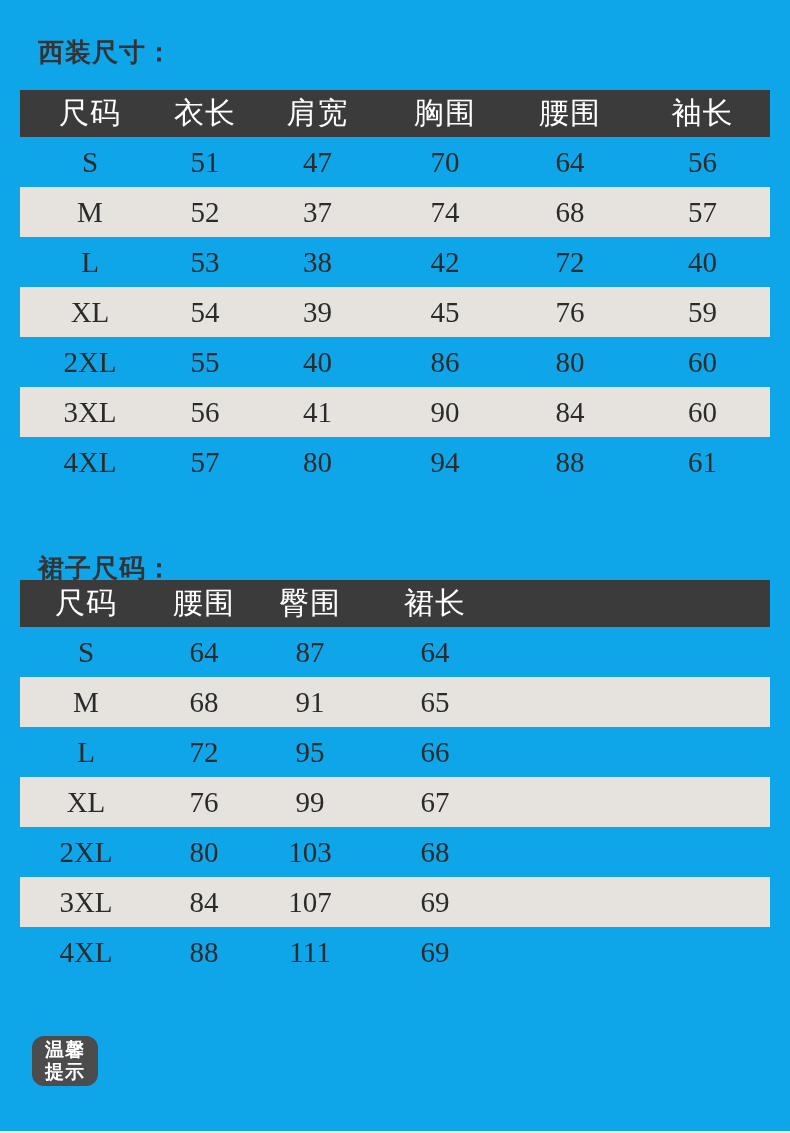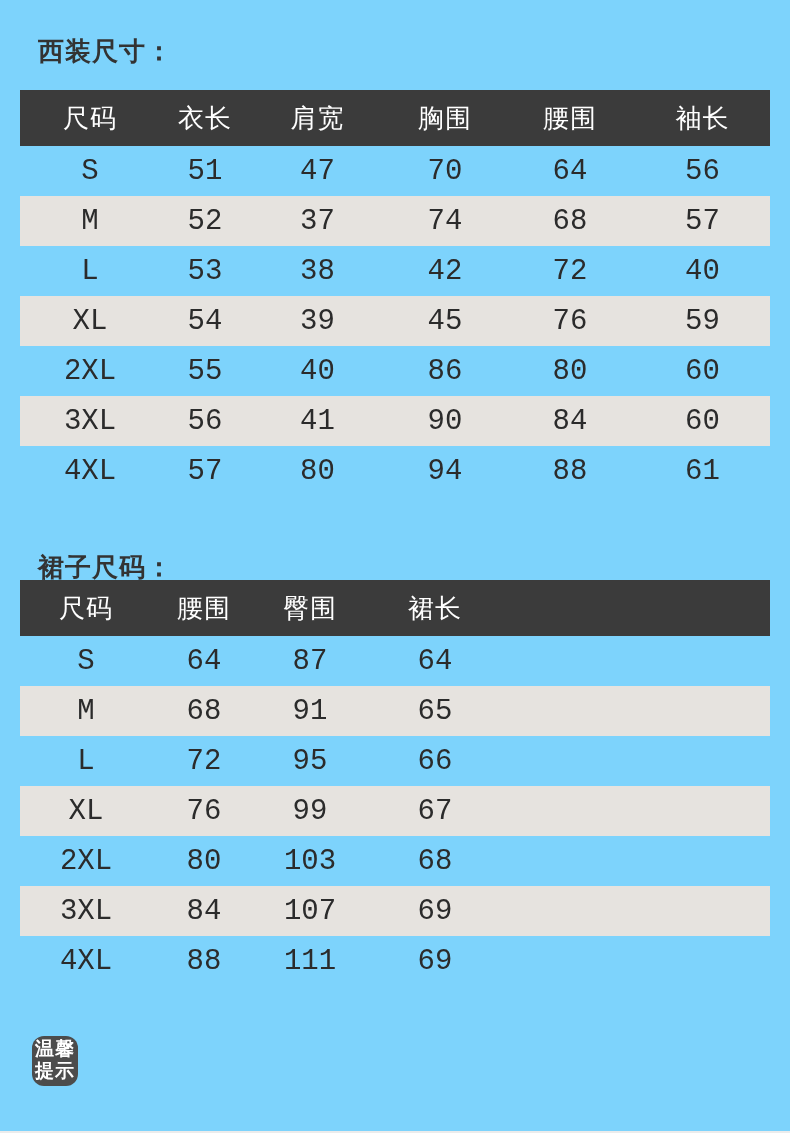--- a/index.html
+++ b/index.html
@@ -1,44 +1,44 @@
 <!DOCTYPE html>
 <html><head>
 <meta charset="utf-8">
 <style>
   html,body{margin:0;padding:0;background:#fff;}
   .page{
-    position:relative;width:790px;height:1133px;background:#7dd3fc;
-    font-family:Liberation Mono, monospace;overflow:hidden;
+    position:relative;width:790px;height:1133px;background:#0ea5e9;
+    font-family:Liberation Serif, serif;overflow:hidden;
   }
   .section-title{
     position:absolute;left:38px;font-size:26px;font-weight:bold;
     color:#333333;letter-spacing:1px;line-height:1;
   }
   #suit-title{top:40px;}
   #skirt-title{top:556px;}
   table.size-table{
     position:absolute;left:20px;width:750px;
     border-collapse:collapse;table-layout:fixed;
   }
   #suit-table{top:90px;}
   #skirt-table{top:580px;}
   .size-table thead th{
-    background:#3b3b3b;color:#ffffff;font-size:26px;font-weight:normal;
-    height:56px;text-align:center;letter-spacing:1px;padding:0;
+    background:#3b3b3b;color:#ffffff;font-size:30px;font-weight:normal;
+    height:47px;text-align:center;letter-spacing:1px;padding:0;
   }
   .size-table tbody td{
     height:50px;text-align:center;font-size:29px;color:#2b2b2b;padding:0;
   }
   .size-table tbody tr:nth-child(even) td{background:#e6e3df;}
   .note{
     position:absolute;left:32px;top:1036px;display:flex;align-items:center;
   }
   .badge{
-    width:46px;height:50px;background:#4c4c4c;border-radius:12px;
+    width:66px;height:50px;background:#4c4c4c;border-radius:12px;
     color:#ffffff;display:flex;flex-direction:column;align-items:center;
     justify-content:center;font-size:19px;font-weight:bold;line-height:22px;
     letter-spacing:1px;flex-shrink:0;
   }
   .note-text{
     margin-left:12px;font-size:21px;color:#4a4a4a;letter-spacing:0.5px;
     white-space:nowrap;
   }
   .bottom-line{
     position:absolute;left:0;bottom:0;width:790px;height:2px;background:#ececec;

